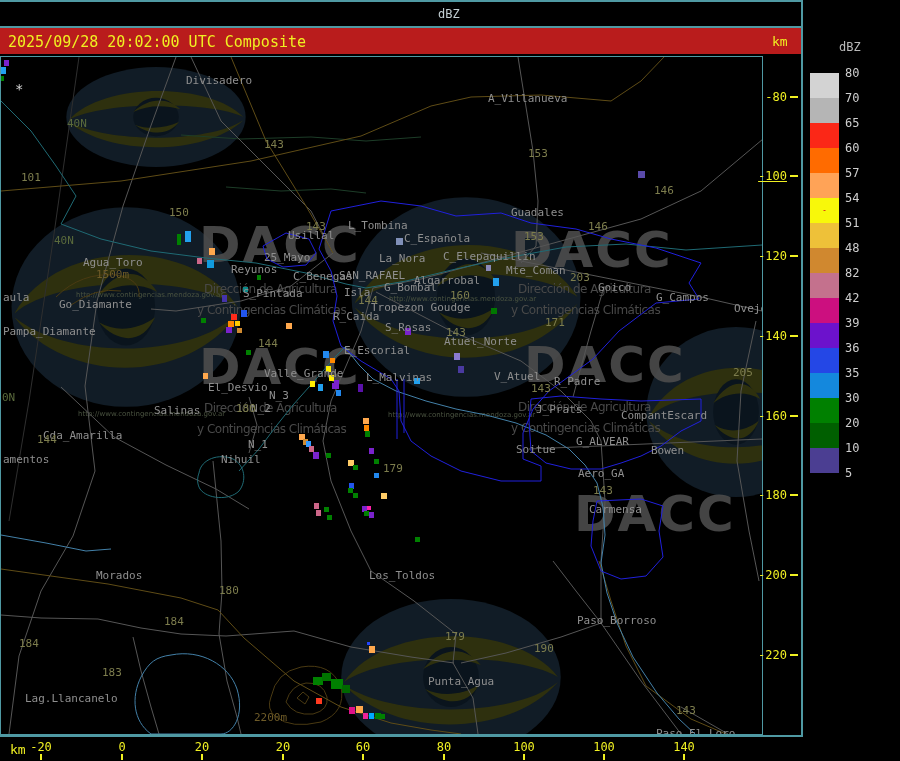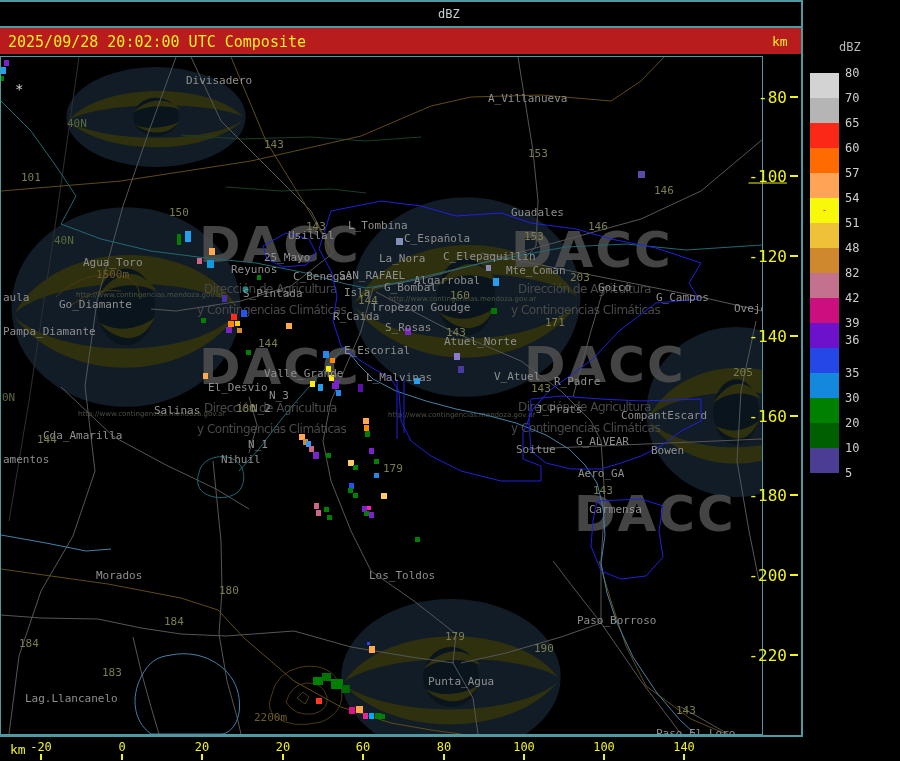--- a/index.html
+++ b/index.html
@@ -12,21 +12,21 @@
   
   #info-bar{position:absolute;left:0;top:28px;width:900px;height:26px;background:#b91c1c;padding-left:40px;}
   #timestamp{position:absolute;left:8px;top:5px;color:#f0f022;font-size:15px;white-space:pre;}
   #km-right{position:absolute;left:772px;top:6px;color:#f0f022;font-size:13px;}
   
   #map{position:absolute;left:0;top:56px;width:761px;height:677px;background:#000;
        border:1px solid #4f99a3;}
   #map svg{display:block;}
   
   #y-axis{position:absolute;left:763px;top:56px;width:38px;height:679px;}
-  .ytick-label{position:absolute;right:14px;color:#f0f022;font-size:16px;transform:translateY(-50%);}
+  .ytick-label{position:absolute;right:14px;color:#f0f022;font-size:12px;transform:translateY(-50%);}
   .ytick-mark{position:absolute;left:27px;width:8px;height:2px;background:#f0f022;}
   
   #v-sep{position:absolute;left:801px;top:0;width:2px;height:761px;background:#4f99a3;}
   
   #x-axis{position:absolute;left:0;top:735px;width:803px;height:26px;background:#000;
           border-top:2px solid #4f99a3;}
   #km-left{position:absolute;left:10px;top:5px;color:#f0f022;font-size:13px;}
   .xtick-label{position:absolute;top:3px;color:#f0f022;font-size:12px;transform:translateX(-50%);}
   .xtick-mark{position:absolute;top:17px;width:2px;height:6px;background:#f0f022;transform:translateX(-50%);}
   
@@ -406,21 +406,21 @@
       <div class="legend-label" style="top: 98px;">70</div>
       <div class="legend-label" style="top: 123px;">65</div>
       <div class="legend-label" style="top: 148px;">60</div>
       <div class="legend-label" style="top: 173px;">57</div>
       <div class="legend-label" style="top: 198px;">54</div>
       <div class="legend-label" style="top: 223px;">51</div>
       <div class="legend-label" style="top: 248px;">48</div>
       <div class="legend-label" style="top: 273px;">82</div>
       <div class="legend-label" style="top: 298px;">42</div>
       <div class="legend-label" style="top: 323px;">39</div>
-      <div class="legend-label" style="top: 340px;">36</div>
+      <div class="legend-label" style="top: 348px;">36</div>
       <div class="legend-label" style="top: 373px;">35</div>
       <div class="legend-label" style="top: 398px;">30</div>
       <div class="legend-label" style="top: 423px;">20</div>
       <div class="legend-label" style="top: 448px;">10</div>
       <div class="legend-label" style="top: 473px;">5</div>
     </div>
 
 </div>
 
 </body></html>

